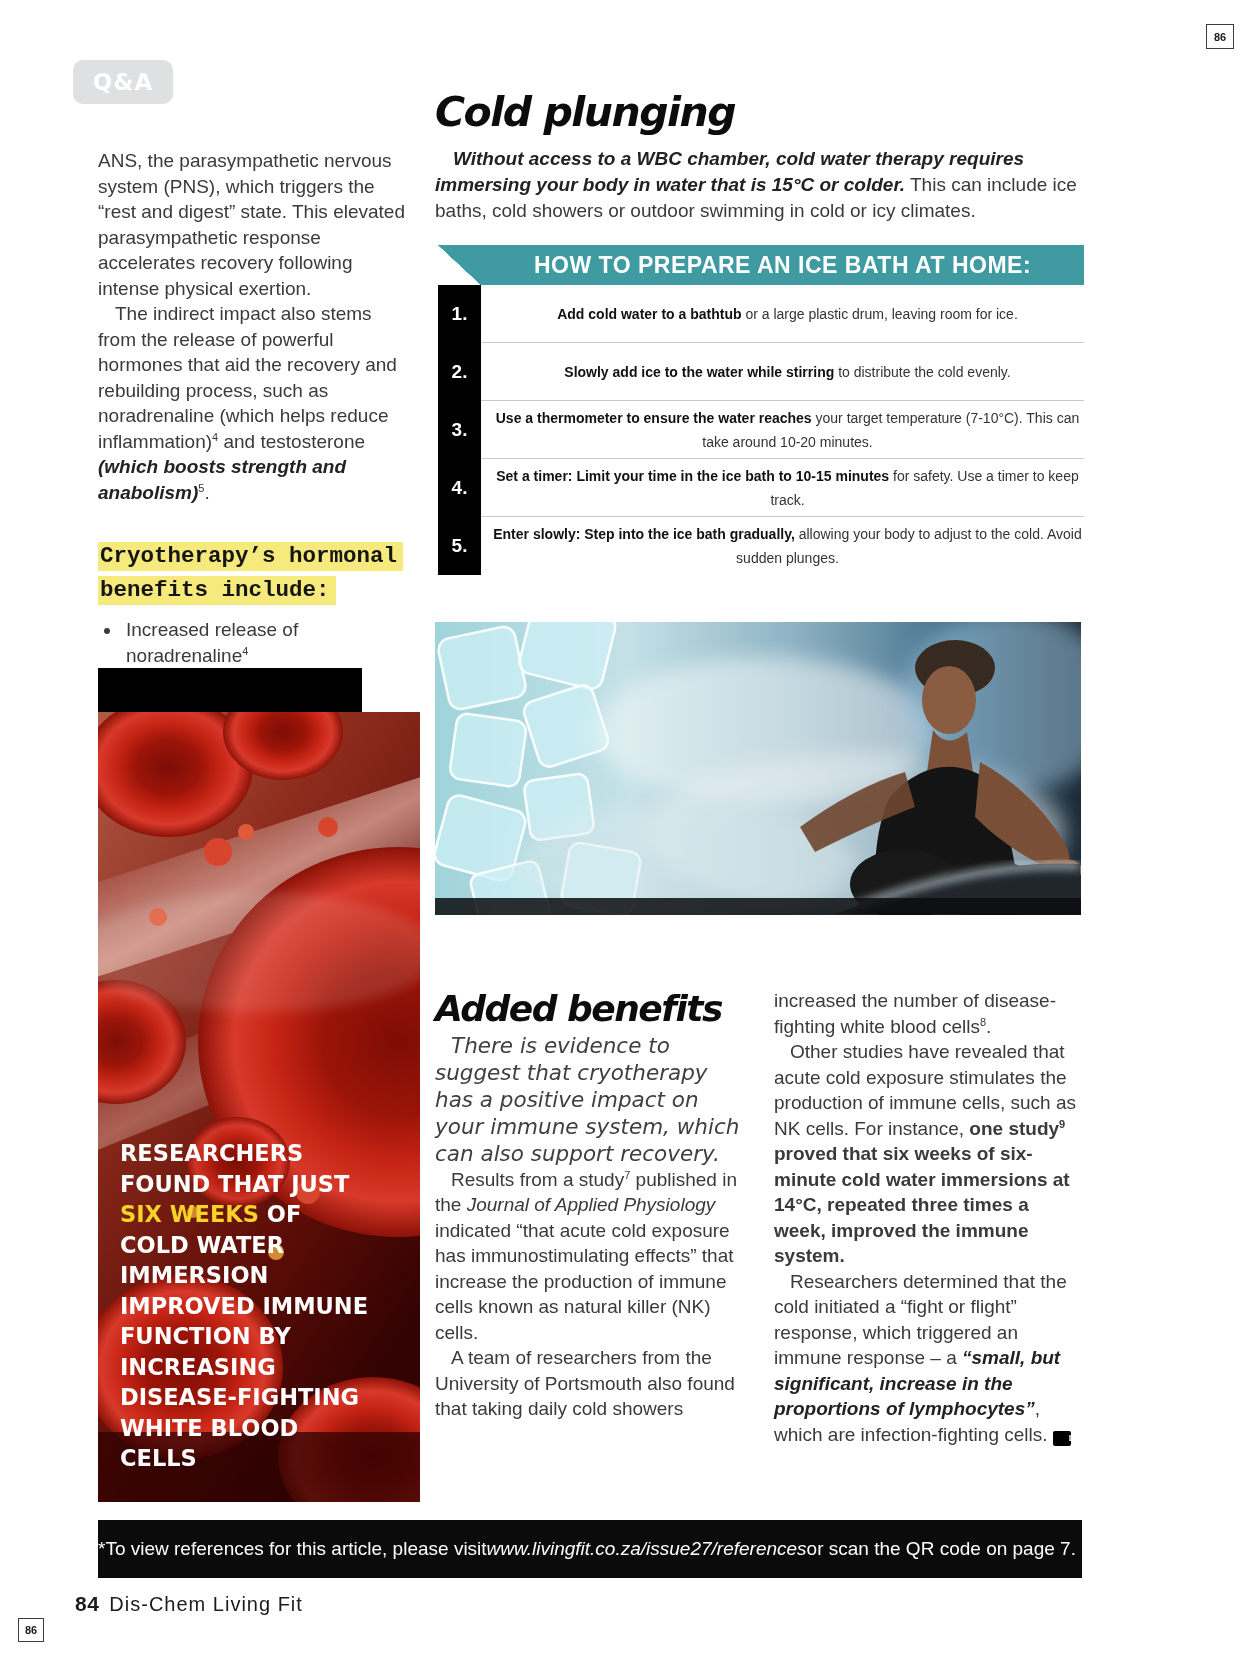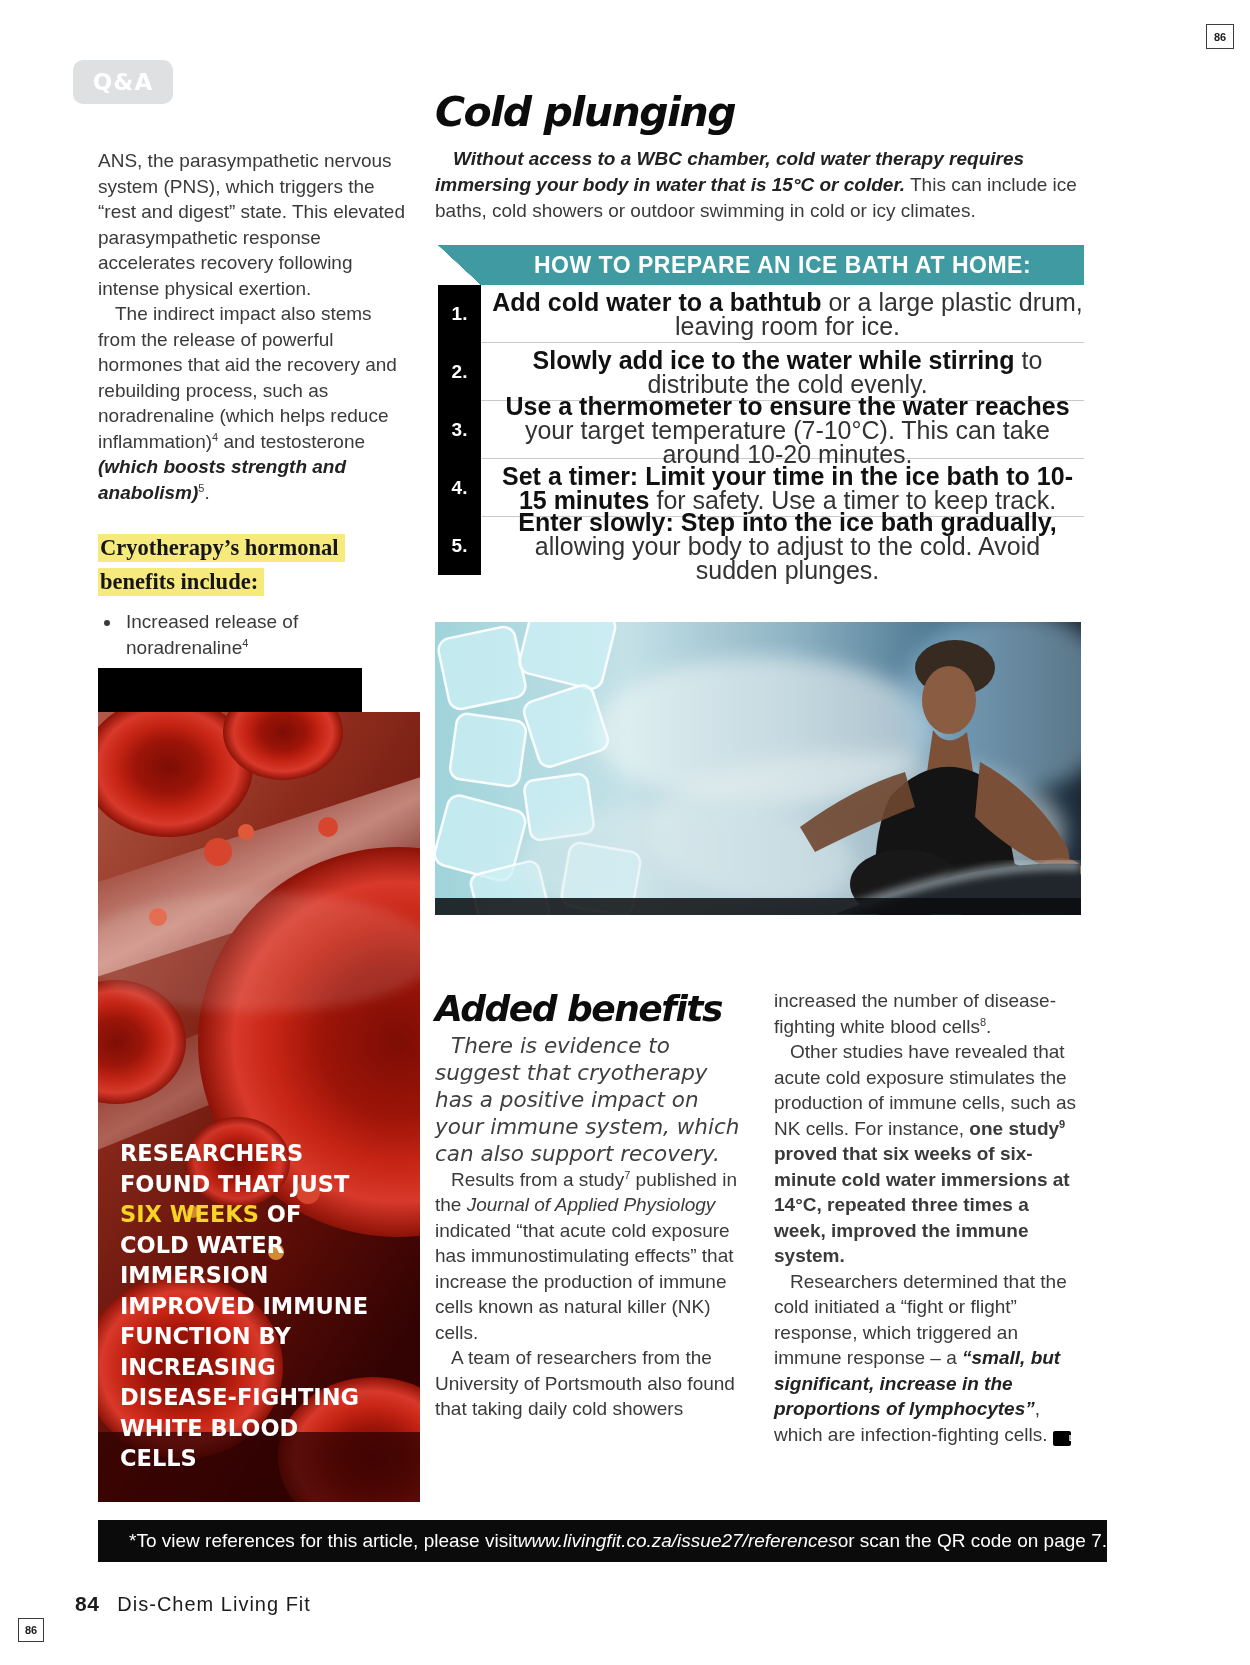--- a/index.html
+++ b/index.html
@@ -17,21 +17,21 @@
     display:flex;align-items:center;justify-content:center;color:#ffffff;font-family:"DejaVu Sans",sans-serif;
     font-weight:800;font-size:23px;letter-spacing:1px;}
 
   
   .left-col{position:absolute;left:98px;top:148px;width:316px;font-size:19px;line-height:25.5px;}
   .left-col p{margin:0;}
   .left-col .indent{text-indent:17px;}
   .bi{font-weight:bold;font-style:italic;color:#222;}
   sup{font-size:0.58em;vertical-align:super;line-height:0;}
 
-  .benefits-heading{margin-top:26px;font-family:Liberation Serif, serif;font-weight:800;font-size:22.5px;
+  .benefits-heading{margin-top:34px;font-family:Liberation Mono, monospace;font-weight:800;font-size:22.5px;
     line-height:34px;color:#151515;}
   .hl{background:#f7ea7c;padding:1px 6px 2px 2px;box-decoration-break:clone;-webkit-box-decoration-break:clone;}
   .benefit-list{margin:10px 0 0 0;padding:0 0 0 24px;color:#3a3a3a;}
   .benefit-list li{margin:0 0 2px 0;padding-left:4px;line-height:25.5px;}
 
   
   .blood-figure{position:absolute;left:98px;top:668px;width:264px;height:834px;background:#000;}
   .blood-figure svg{position:absolute;left:0;top:44px;}
   .blood-overlay{position:absolute;left:22px;top:470px;width:252px;z-index:2;
     font-family:"DejaVu Sans",sans-serif;font-weight:800;font-size:22.5px;line-height:30.5px;color:#ffffff;}
@@ -49,48 +49,48 @@
   .howto-corner{width:43px;height:40px;background:
       linear-gradient(to top right,#ffffff 49.5%,#3f9aa1 50%);}
   .howto-bar{flex:1;background:#3f9aa1;display:flex;align-items:center;justify-content:center;
     color:#fff;font-weight:bold;font-size:23px;letter-spacing:0.5px;}
   .howto-body{display:flex;}
   .num-col{width:43px;background:#000;display:flex;flex-direction:column;}
   .num-cell{height:58px;display:flex;align-items:center;justify-content:center;color:#fff;
     font-weight:bold;font-size:19px;}
   .step-rows{flex:1;display:flex;flex-direction:column;}
   .step-row{height:58px;box-sizing:border-box;padding-left:10px;display:flex;flex-direction:column;
-    justify-content:center;font-size:25px;line-height:24px;color:#333;border-bottom:1px solid #c9c9c9;}
+    justify-content:center;font-size:14px;line-height:24px;color:#333;border-bottom:1px solid #c9c9c9;}
   .step-row:last-child{border-bottom:none;}
   .step-row b{color:#111;}
 
   
   .photo{position:absolute;left:435px;top:622px;width:646px;height:293px;overflow:hidden;background:#22303c;}
 
   
   .added{position:absolute;left:435px;top:952px;width:648px;display:flex;gap:30px;}
   .added-col{width:309px;font-size:19px;line-height:25.5px;color:#3a3a3a;margin-top:36px;}
   .added-title{margin:8px 0 10px 0;font-family:"DejaVu Sans",sans-serif;font-style:italic;font-weight:800;
     font-size:36px;letter-spacing:-1.5px;color:#0c0c0c;}
   .added-lead{margin:6px 0 4px 0;font-family:"DejaVu Sans",sans-serif;font-style:italic;font-size:21.5px;
     line-height:27px;color:#3f3f3f;text-indent:16px;}
   .added-col p{margin:0;}
   .added-col .indent{text-indent:16px;}
   .ital{font-style:italic;}
   .lf-badge{display:inline-block;width:18px;height:15px;background:#000;color:#fff;border-radius:2px;
     font-size:9px;font-weight:bold;text-align:center;line-height:15px;vertical-align:baseline;}
 
   
-  .refbar{position:absolute;left:98px;top:1520px;width:984px;height:42px;background:#0b0b0b;color:#fff;
-    display:flex;align-items:center;justify-content:flex-end;font-size:19px;padding-left:25px;}
+  .refbar{position:absolute;left:98px;top:1520px;width:984px;height:58px;background:#0b0b0b;color:#fff;
+    display:flex;align-items:center;justify-content:flex-start;font-size:19px;}
   .refbar .ital{font-style:italic;}
 
   
   .footer{position:absolute;left:75px;top:1592px;font-size:20px;color:#1c1c1c;letter-spacing:1px;}
-  .footer b{font-size:21px;margin-right:18px;letter-spacing:0.5px;}
+  .footer b{font-size:21px;margin-right:10px;letter-spacing:0.5px;}
 </style>
 </head>
 <body>
 
 <div class="page">
 
   <div class="corner-box corner-top">86</div>
   <div class="corner-box corner-bottom">86</div>
 
   <div class="qa-badge">Q&amp;A</div>

